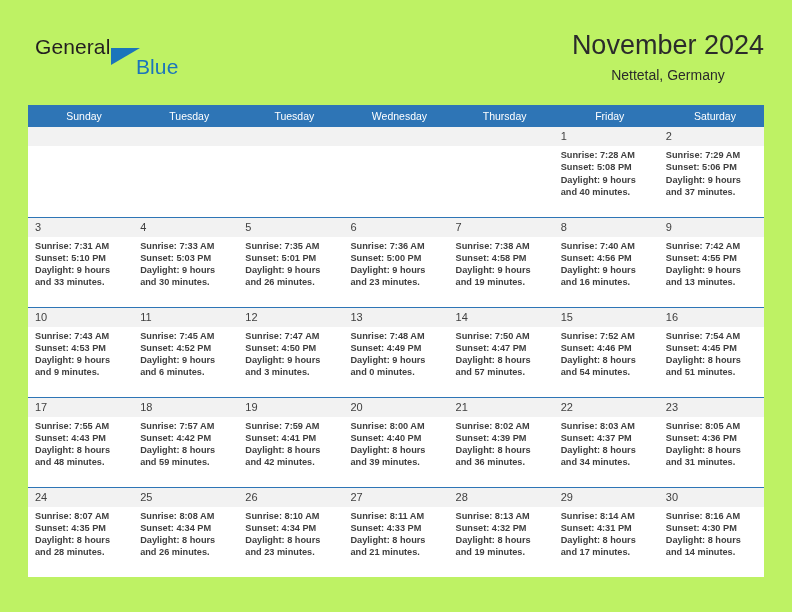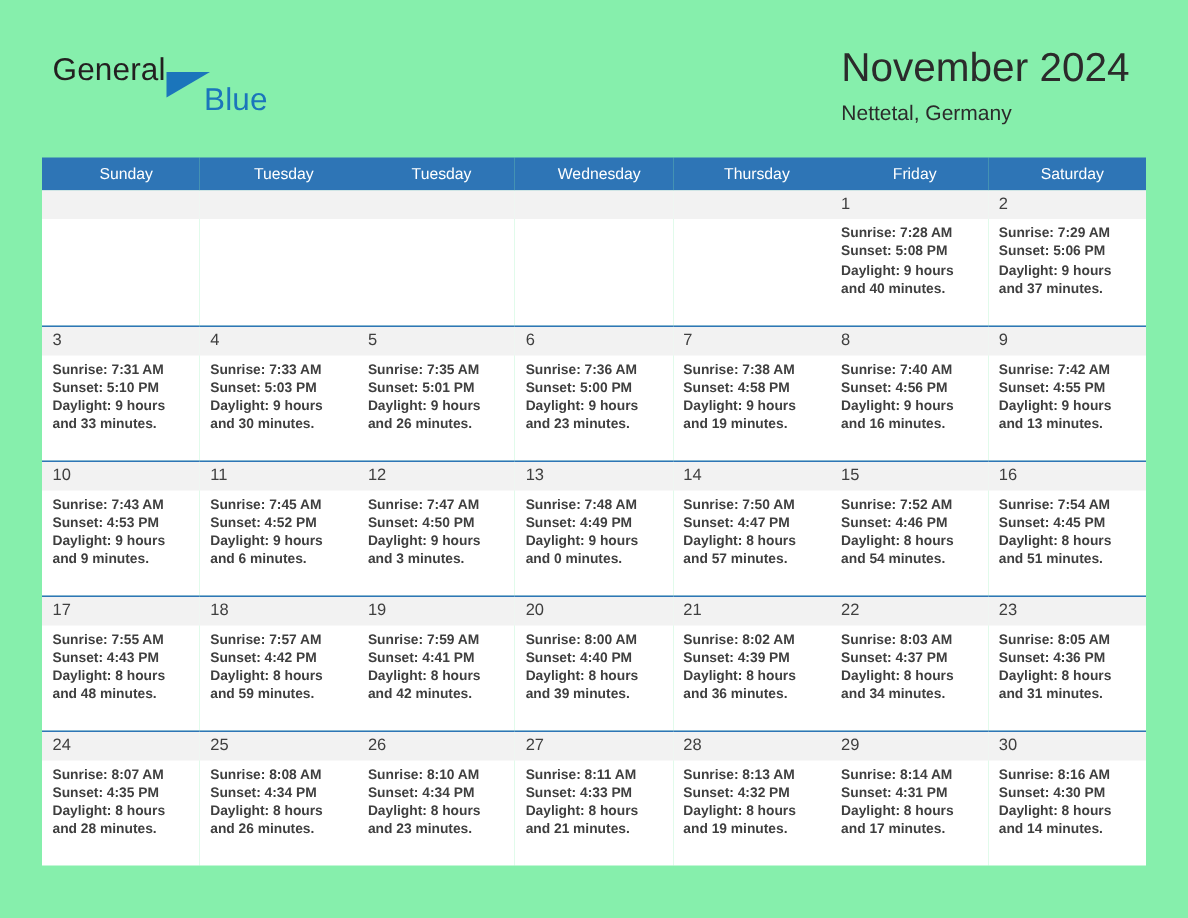--- a/index.html
+++ b/index.html
@@ -11,21 +11,21 @@
     height: 612px;
     background: #ffffff;
     font-family: "Liberation Sans", sans-serif;
     -webkit-font-smoothing: antialiased;
   }
 
   .page {
     position: relative;
     width: 792px;
     height: 612px;
-    background: #86efac;
+    background: #bef264;
     overflow: hidden;
   }
 
   
   .masthead {
     position: absolute;
     left: 28px;
     top: 28px;
     right: 28px;
     height: 70px;
@@ -64,23 +64,23 @@
     left: 76px;
     top: 13px;
     width: 0;
     height: 0;
     border-left: 29px solid #1b75bb;
     border-bottom: 17px solid transparent;
   }
 
   .title-block {
     position: absolute;
-    right: 11px;
+    right: 0;
     top: 0;
-    text-align: left;
+    text-align: center;
   }
   .month-title {
     font-size: 27px;
     color: #2b2b2b;
     line-height: 34px;
     font-weight: normal;
     margin: 0;
     white-space: nowrap;
   }
   .location {

